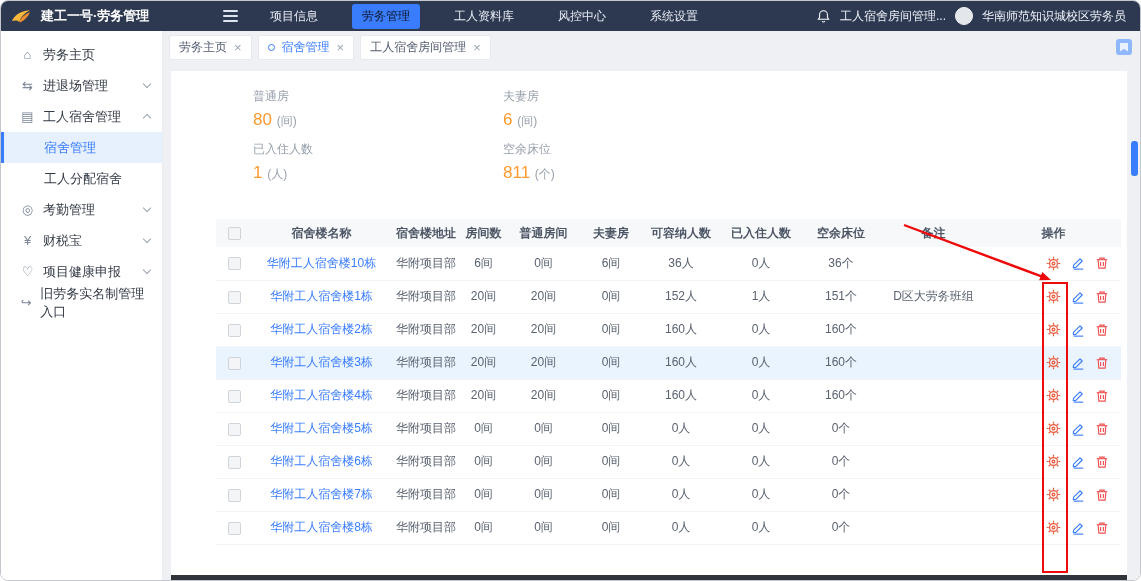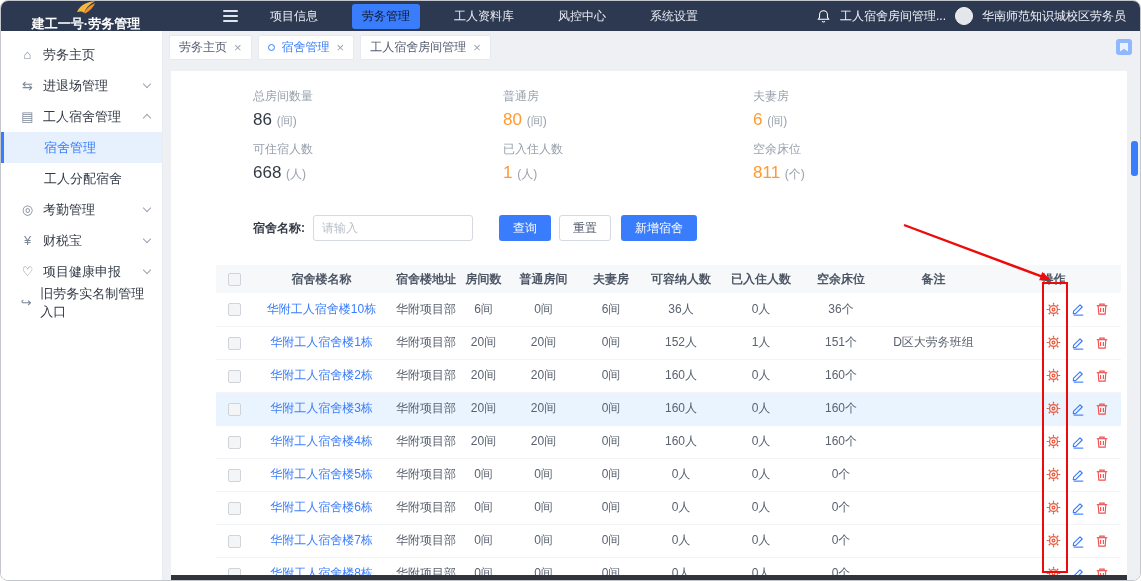--- a/index.html
+++ b/index.html
@@ -7,21 +7,21 @@
   body {
     font-family:"Liberation Sans","DejaVu Sans",sans-serif;
     font-size:12px; color:#515a6e; background:#fff;
     overflow:hidden; position:relative;
     border:1px solid #c3c6cc; border-radius:8px;
   }
 
   
   .topbar { height:30px; background:var(--topbar-bg,#2d3950); display:flex; align-items:center;
             color:#fff; padding:0 14px 0 10px; }
-  .logo { display:flex; align-items:center; gap:0; width:150px;flex-direction:column; }
+  .logo { display:flex; align-items:center; gap:10px; width:150px; }
   .logo-text { font-size:13px; font-weight:bold; white-space:nowrap; }
   .hamburger { width:15px; display:flex; flex-direction:column; gap:3px; margin-left:62px; cursor:pointer; }
   .hamburger i { display:block; height:2px; background:#dfe5ee; border-radius:1px; }
   .topnav { display:flex; align-items:center; gap:24px; margin-left:22px; }
   .topnav .nav-item { padding:4px 10px; border-radius:3px; color:#e8ecf4; cursor:pointer; white-space:nowrap; }
   .topnav .nav-item.active { background:var(--primary,#3a7dfc); color:#0f172a; }
   .top-right { margin-left:auto; display:flex; align-items:center; gap:9px; }
   .bell { display:inline-flex; cursor:pointer; }
   .avatar { width:18px; height:18px; border-radius:50%; background:#e3e6ea; border:1px solid #f4f5f7; }
   .top-right .txt { color:#eef2f8; white-space:nowrap; }
@@ -193,47 +193,34 @@
         <span class="t-close">×</span>
       </div>
       <span class="tab-bookmark">
           <i></i>
         </span>
     </div>
 
     <div class="card">
 
       <div class="stats">
-        <div class="stat-col">
-          <div class="stat-label">总房间数量</div>
-          <div class="stat-value"><span class="num">86</span> <span class="unit">(间)</span></div>
-          <div class="stat-label">可住宿人数</div>
-          <div class="stat-value"><span class="num">668</span> <span class="unit">(人)</span></div>
-        </div>
         <div class="stat-col accent">
           <div class="stat-label">普通房</div>
           <div class="stat-value"><span class="num">80</span> <span class="unit">(间)</span></div>
           <div class="stat-label">已入住人数</div>
           <div class="stat-value"><span class="num">1</span> <span class="unit">(人)</span></div>
         </div>
         <div class="stat-col accent">
           <div class="stat-label">夫妻房</div>
           <div class="stat-value"><span class="num">6</span> <span class="unit">(间)</span></div>
           <div class="stat-label">空余床位</div>
           <div class="stat-value"><span class="num">811</span> <span class="unit">(个)</span></div>
         </div>
       </div>
 
-      <div class="search-row">
-        <span class="search-label">宿舍名称:</span>
-        <input class="search-input" type="text" placeholder="请输入" style="">
-        <button class="btn btn-primary ml26">查询</button>
-        <button class="btn btn-plain ml8">重置</button>
-        <button class="btn btn-primary ml10">新增宿舍</button>
-      </div>
 
       <table class="dorm-table">
         <colgroup>
           <col style="width:36px">
             <col style="width:139px">
             <col style="width:70px">
             <col style="width:45px">
           <col style="width:75px">
             <col style="width:60px">
             <col style="width:80px">

